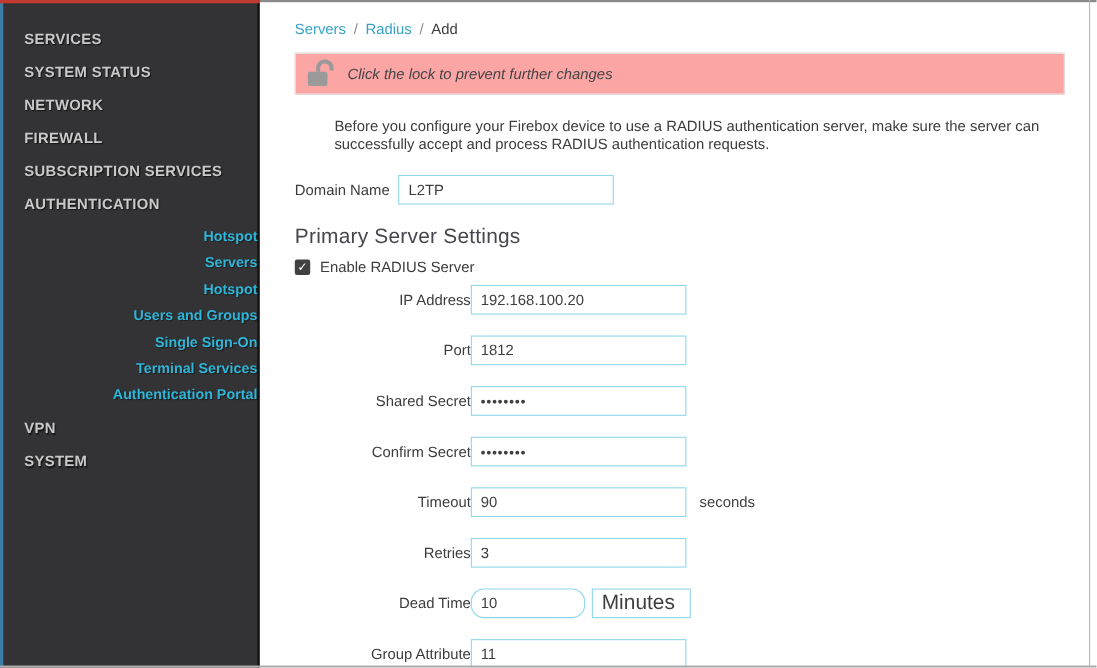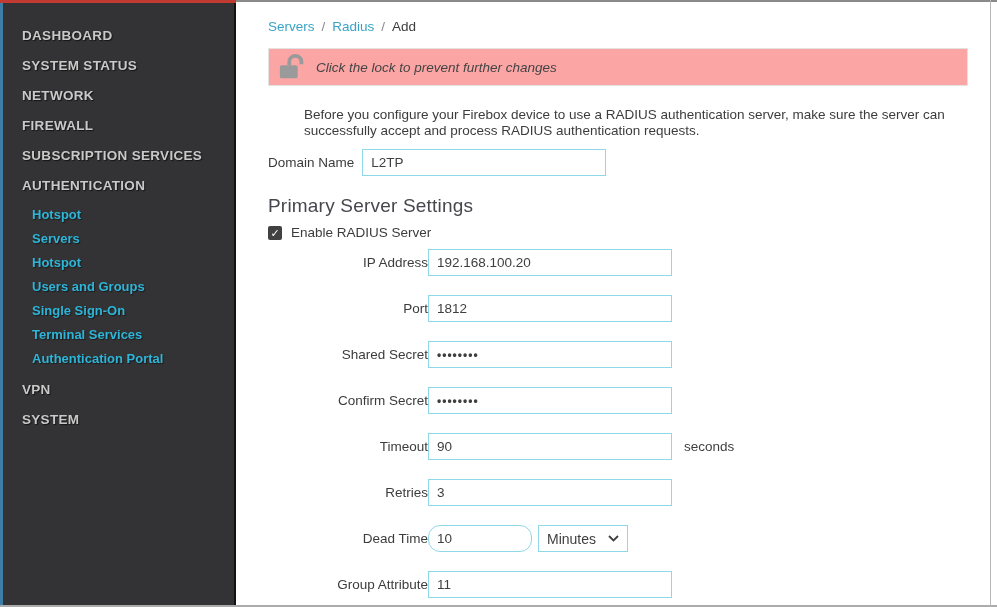--- a/index.html
+++ b/index.html
@@ -27,21 +27,21 @@
   .nav-item {
     height:30px; line-height:30px; padding-left:22px;
     color:#c9c9c9; font-size:13.5px; font-weight:bold; letter-spacing:.3px;
     text-shadow:1px 1px 1px rgba(0,0,0,.6);
     cursor:pointer; white-space:nowrap;
   }
   .subnav .nav-subitem {
     height:24px; line-height:24px; padding-left:32px;
     color:#2eb5d8; font-size:13px; font-weight:bold;
     text-shadow:1px 1px 1px rgba(0,0,0,.45);
-    cursor:pointer; white-space:nowrap;
+    cursor:pointer; white-space:nowrap;text-align:right;
   }
   .subnav { padding:2px 0 4px 0; }
 
   
   .main {
     position:absolute; left:238px; top:2px; right:7px; bottom:2px;
     background:#fff; padding-left:30px; padding-top:17px;
   }
   .breadcrumb { font-size:13.5px; }
   .breadcrumb a { color:#39a3c6; text-decoration:none; cursor:pointer; }
@@ -51,29 +51,29 @@
   .lockbar {
     margin-top:14px; width:700px; height:38px;
     background:#fca5a5; border:1px solid #e3e3e3;
     display:flex; align-items:center; padding-left:9px;
   }
   .lockbar .lock-ic { width:30px; height:28px; margin-right:8px; flex:0 0 auto; }
   .lockbar .lock-text { font-style:italic; font-size:13.5px; color:#444; }
 
   .intro { margin-top:21px; width:680px; font-size:13.5px; line-height:16px; color:#3c3c3c;margin-left:36px; }
 
-  .domain-row { margin-top:10px; display:flex; align-items:center; }
+  .domain-row { margin-top:20px; display:flex; align-items:center; }
   .domain-row .dlabel { font-size:13.5px; color:#3c3c3c; margin-right:8px; }
 
   input.cyan, .select-box {
     border:1px solid #8ed8e9; height:27px; font-size:13.5px;
     color:#3f3f3f; padding:0 8px; outline:none; background:#fff;
     font-family:"Liberation Sans", sans-serif;
   }
-  input.cyan { width:244px; }
+  input.cyan { width:196px; }
   input.cyan.small { width:104px;border-radius:12px; }
 
   h1.section {
     margin-top:19px; font-size:19px; font-weight:400; color:#46464e;
     letter-spacing:.2px;
   }
 
   .check-row { margin-top:8px; display:flex; align-items:center; }
   .checkbox {
     width:14px; height:14px; background:#414141; border-radius:2px;
@@ -86,35 +86,35 @@
   .frow { display:flex; align-items:center; margin-bottom:19px; }
   .frow .flabel {
     width:160px; text-align:right; font-size:13.5px; color:#3c3c3c;
     flex:0 0 auto;
   }
   .frow .suffix { margin-left:12px; font-size:13.5px; color:#3f3f3f; }
   .select-box {
     width:90px; margin-left:6px; display:flex; align-items:center;
     justify-content:space-between; cursor:pointer;
   }
-  .select-box .sel-val { font-size:14px; color:#3f3f3f; }
+  .select-box .sel-val { font-size:19px; color:#3f3f3f; }
   .select-box .chev { width:11px; height:7px; margin-left:6px; }
   input.secret { letter-spacing:1px; font-weight:bold; font-size:12px; }
 </style>
 </head>
 <body>
 
 <div class="top-red"></div>
 <div class="top-gray"></div>
 <div class="frame-left"></div>
 <div class="frame-bottom"></div>
 <div class="frame-right"></div>
 
 <div class="sidebar">
-  <div class="nav-item">DASHBOARD</div>
+  <div class="nav-item">SERVICES</div>
   <div class="nav-item">SYSTEM STATUS</div>
   <div class="nav-item">NETWORK</div>
   <div class="nav-item">FIREWALL</div>
   <div class="nav-item">SUBSCRIPTION SERVICES</div>
   <div class="nav-item">AUTHENTICATION</div>
   <div class="subnav">
     <div class="nav-subitem">Hotspot</div>
     <div class="nav-subitem">Servers</div>
     <div class="nav-subitem">Hotspot</div>
     <div class="nav-subitem">Users and Groups</div>

